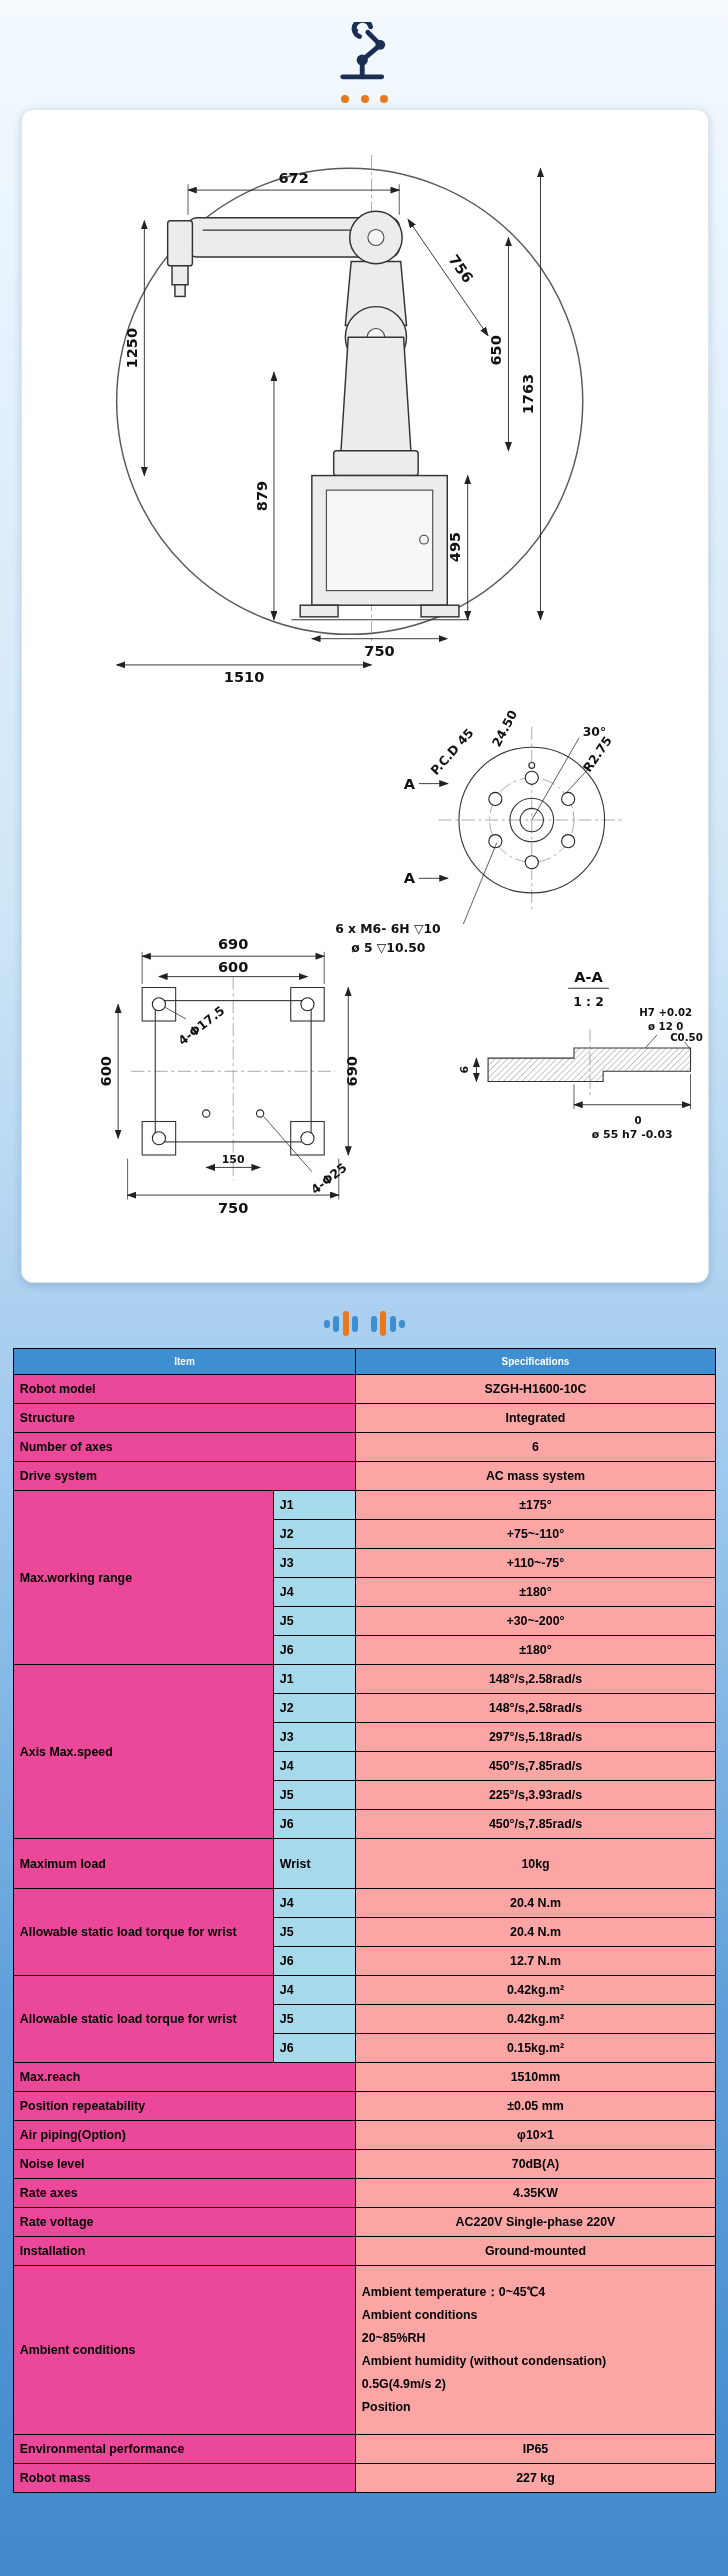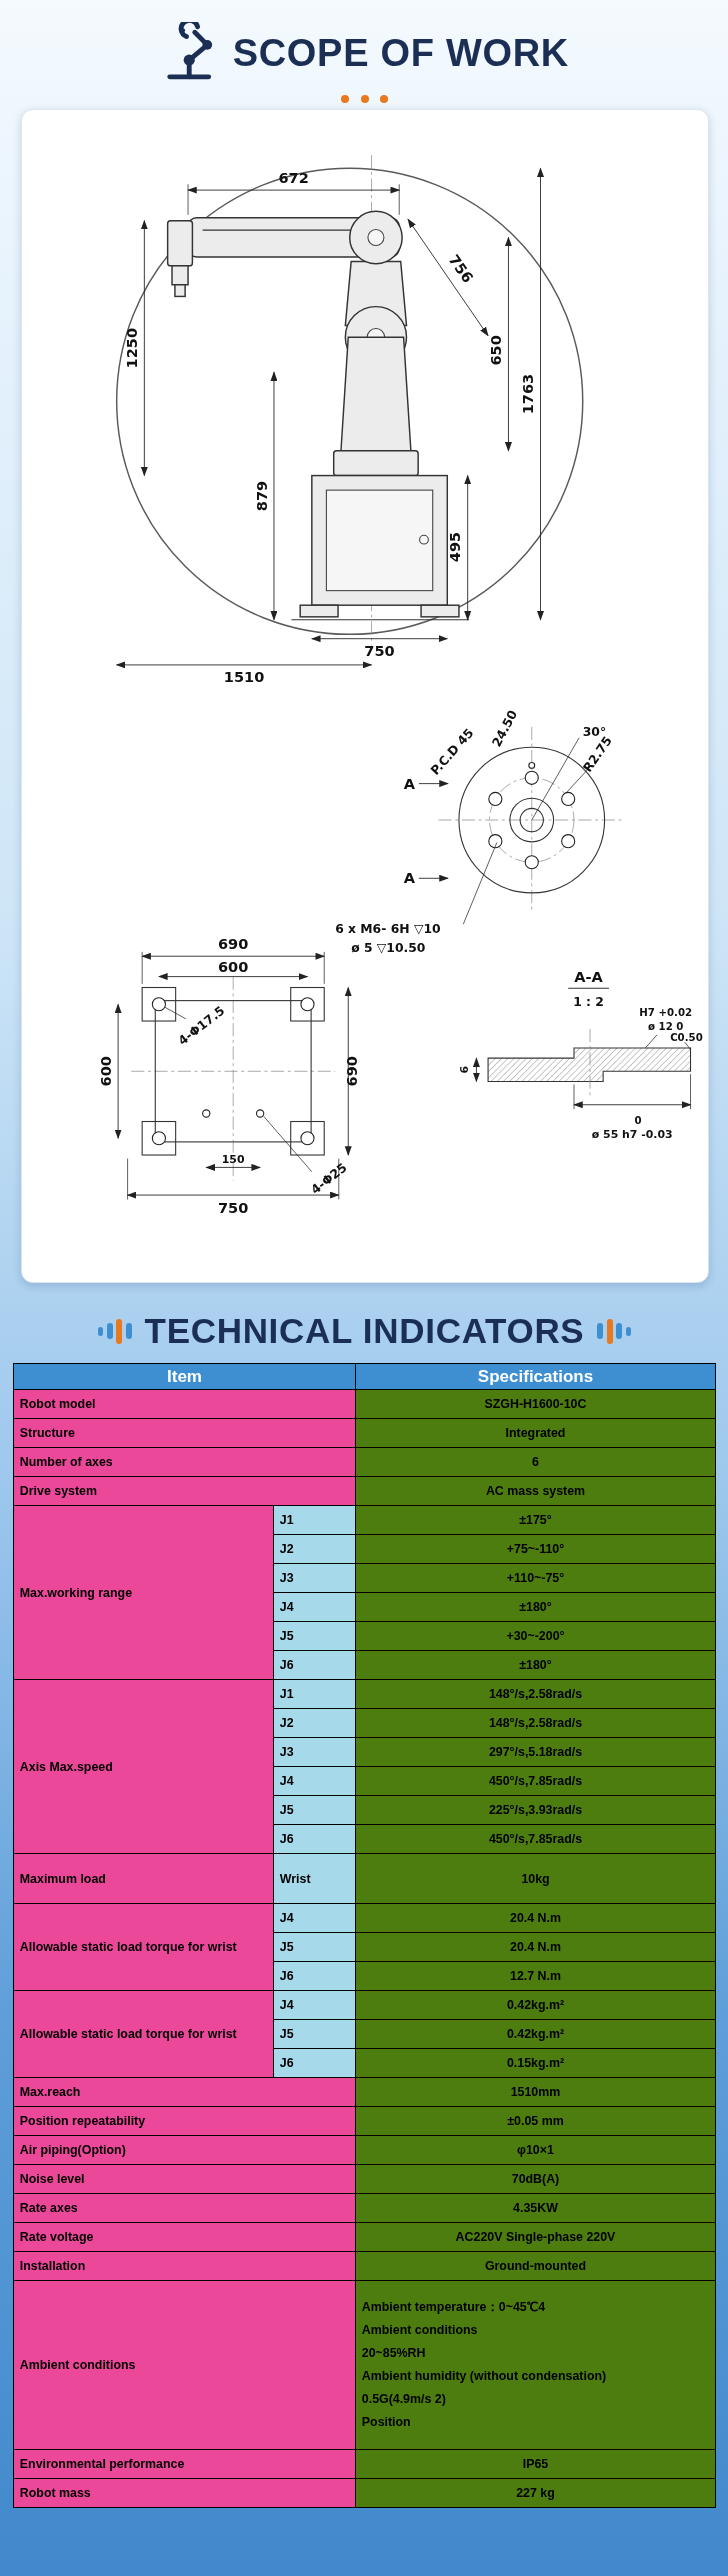--- a/index.html
+++ b/index.html
@@ -45,24 +45,24 @@
   .t15 { font:bold 15px "DejaVu Sans", sans-serif; fill:#111; }
   .t14 { font:bold 14px "DejaVu Sans", sans-serif; fill:#111; }
   .mid { text-anchor:middle; }
   
   table.spec-table {
     border-collapse:collapse; table-layout:fixed;
     width:702px; margin:11.7px auto 20.4px; background:#fff;
     font:bold 12.4px "Liberation Sans", sans-serif; color:#000;
   }
   .spec-table th, .spec-table td { border:0.7px solid #000; padding:1.5px 5.8px; height:29px; }
-  .spec-table th { background:#3e8ed2; color:#fff; font-size:17px; height:26px; text-align:center; }
+  .spec-table th { background:#3e8ed2; color:#fff; font-size:10px; height:26px; text-align:center; }
   td.item { background:#ec4899; text-align:left; }
   td.sub  { background:#a6d9ea; text-align:left; }
-  td.spec { background:#4d7c0f; text-align:center; }
+  td.spec { background:#fca5a5; text-align:center; }
   tr.tall td { height:50px; }
   td.spec-left { text-align:left; }
   td.amb { height:169px; vertical-align:middle; }
   .amb-line { line-height:1.85; }
 </style>
 </head>
 <body>
 
 <header class="scope-header">
   <span>
@@ -72,21 +72,20 @@
         <path d="M42,78 V62"></path>
         <path d="M42,54 L66,34"></path>
         <path d="M68,32 L50,14"></path>
         <path d="M54,6 a12,12 0 1 0 -16,14"></path>
       </g>
       <circle cx="42" cy="54" r="8" fill="#1b2f55"></circle>
       <circle cx="68" cy="32" r="7" fill="#1b2f55"></circle>
       <circle cx="33" cy="11" r="3" fill="#1b2f55"></circle>
     </svg>
   </span>
-  <h1 class="scope-title">SCOPE OF WORK</h1>
 </header>
 <div class="dots">
   <span class="dot"></span>
   <span class="dot"></span>
   <span class="dot"></span>
 </div>
 
 <section class="drawing-card">
 <svg viewBox="0 0 942 1610" xmlns="http://www.w3.org/2000/svg">
   <defs>
@@ -264,21 +263,20 @@
 </svg>
 </section>
 
 <header class="tech-header">
   <span class="deco">
     <span class="bar" style="height:8.7px"></span>
     <span class="bar" style="height:16px"></span>
     <span class="bar orange" style="height:25px"></span>
     <span class="bar" style="height:16px"></span>
   </span>
-  <h2 class="tech-title">TECHNICAL INDICATORS</h2>
   <span class="deco">
     <span class="bar" style="height:16px"></span>
     <span class="bar orange" style="height:25px"></span>
     <span class="bar" style="height:16px"></span>
     <span class="bar" style="height:8.7px"></span>
   </span>
 </header>
 
 <table class="spec-table">
   <colgroup>

